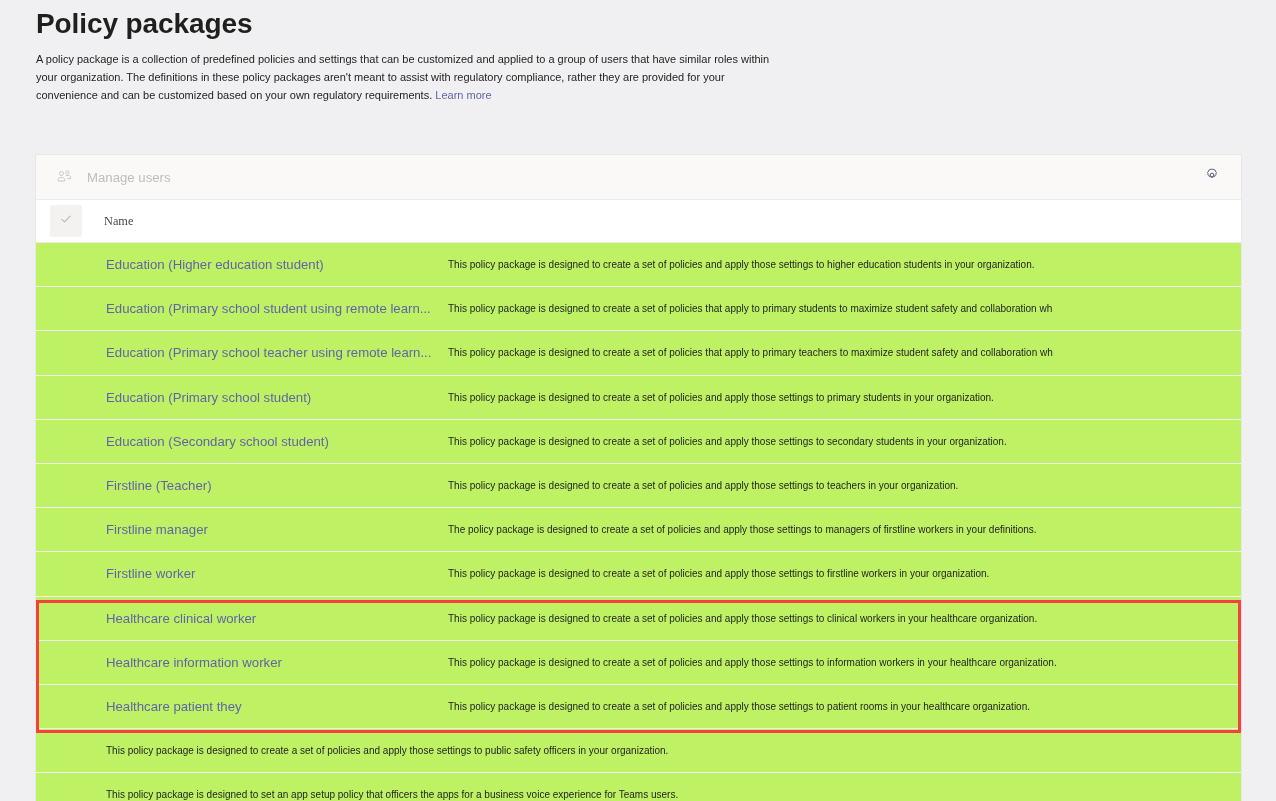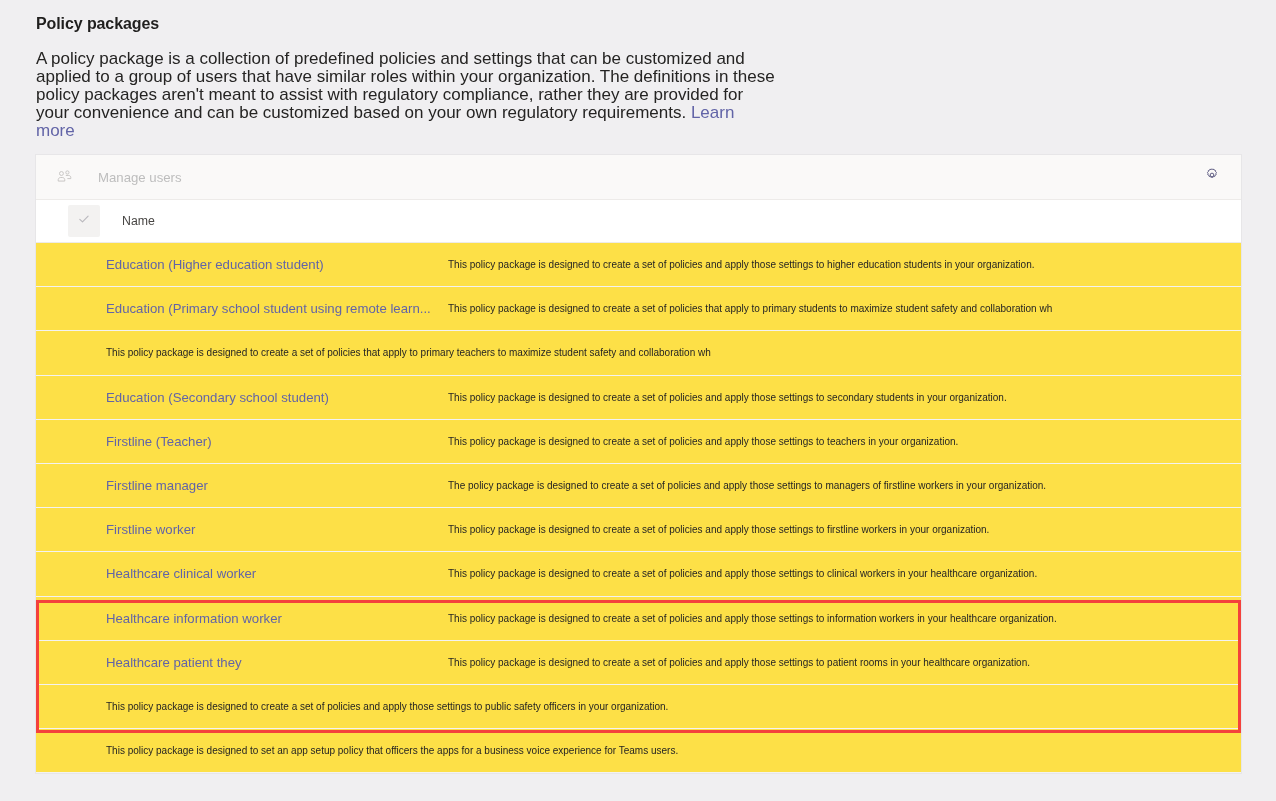--- a/index.html
+++ b/index.html
@@ -11,29 +11,29 @@
   body {
     background: #f0eff1;
     font-family: "Liberation Sans", sans-serif;
     color: #252423;
     -webkit-font-smoothing: antialiased;
   }
 
   
   .page-header { padding: 10px 0 0 36px; }
   .page-title {
-    font-size: 16px;
+    font-size: 28px;
     font-weight: bold;
     color: #201f1e;
     letter-spacing: -0.1px;
     line-height: 28px;
   }
   .page-desc {
     margin-top: 12px;
-    font-size: 17px;
+    font-size: 11px;
     line-height: 18px;
     color: #252423;
     max-width: 740px;
   }
   .learn-more {
     color: #6264a7;
     text-decoration: none;
     cursor: pointer;
   }
 
@@ -52,21 +52,21 @@
     height: 45px;
     background: #faf9f8;
     border-bottom: 1px solid #edebe9;
     display: flex;
     align-items: center;
     padding: 0 14px 0 16px;
   }
   .toolbar-btn {
     display: flex;
     align-items: center;
-    gap: 25px;
+    gap: 14px;
     font-size: 13.2px;
     color: #bdbdbd;
     height: 32px;
     padding: 0 4px;
     cursor: default;
     user-select: none;
   }
   .toolbar-btn .ico { display: flex; align-items: center; }
   .toolbar-spacer { flex: 1; }
   .gear-btn {
@@ -76,30 +76,31 @@
     border-radius: 2px;
   }
 
   
   .table { width: 100%; }
   .thead {
     display: flex;
     align-items: center;
     height: 43px;
     border-bottom: 1px solid #edebe9;
-    padding-left: 32px;
+    padding-left: 14px;
+    font-family: Liberation Serif, serif;
   }
   .row {
     display: flex;
     align-items: center;
     height: 44.2px;
     border-bottom: 1px solid #f3f2f1;
     padding-left: 16px;
     position: relative;
-    background: #fde047;
+    background: #bef264;
   }
 
   .cell-check {
     width: 54px;
     flex: 0 0 54px;
     display: flex;
     align-items: center;
   }
   .selectall {
     width: 32px; height: 32px;
@@ -201,36 +202,42 @@
           <div class="cell-name">Education (Higher education student)</div>
           <div class="cell-desc">This policy package is designed to create a set of policies and apply those settings to higher education students in your organization.</div>
         </div>
         <div class="row">
           <div class="cell-check"></div>
           <div class="cell-name">Education (Primary school student using remote learn...</div>
           <div class="cell-desc">This policy package is designed to create a set of policies that apply to primary students to maximize student safety and collaboration wh</div>
         </div>
         <div class="row">
           <div class="cell-check"></div>
+          <div class="cell-name">Education (Primary school teacher using remote learn...</div>
           <div class="cell-desc">This policy package is designed to create a set of policies that apply to primary teachers to maximize student safety and collaboration wh</div>
+        </div>
+        <div class="row">
+          <div class="cell-check"></div>
+          <div class="cell-name">Education (Primary school student)</div>
+          <div class="cell-desc">This policy package is designed to create a set of policies and apply those settings to primary students in your organization.</div>
         </div>
         <div class="row">
           <div class="cell-check"></div>
           <div class="cell-name">Education (Secondary school student)</div>
           <div class="cell-desc">This policy package is designed to create a set of policies and apply those settings to secondary students in your organization.</div>
         </div>
         <div class="row">
           <div class="cell-check"></div>
           <div class="cell-name">Firstline (Teacher)</div>
           <div class="cell-desc">This policy package is designed to create a set of policies and apply those settings to teachers in your organization.</div>
         </div>
         <div class="row">
           <div class="cell-check"></div>
           <div class="cell-name">Firstline manager</div>
-          <div class="cell-desc">The policy package is designed to create a set of policies and apply those settings to managers of firstline workers in your organization.</div>
+          <div class="cell-desc">The policy package is designed to create a set of policies and apply those settings to managers of firstline workers in your definitions.</div>
         </div>
         <div class="row">
           <div class="cell-check"></div>
           <div class="cell-name">Firstline worker</div>
           <div class="cell-desc">This policy package is designed to create a set of policies and apply those settings to firstline workers in your organization.</div>
         </div>
         <div class="row">
           <div class="cell-check"></div>
           <div class="cell-name">Healthcare clinical worker</div>
           <div class="cell-desc">This policy package is designed to create a set of policies and apply those settings to clinical workers in your healthcare organization.</div>

